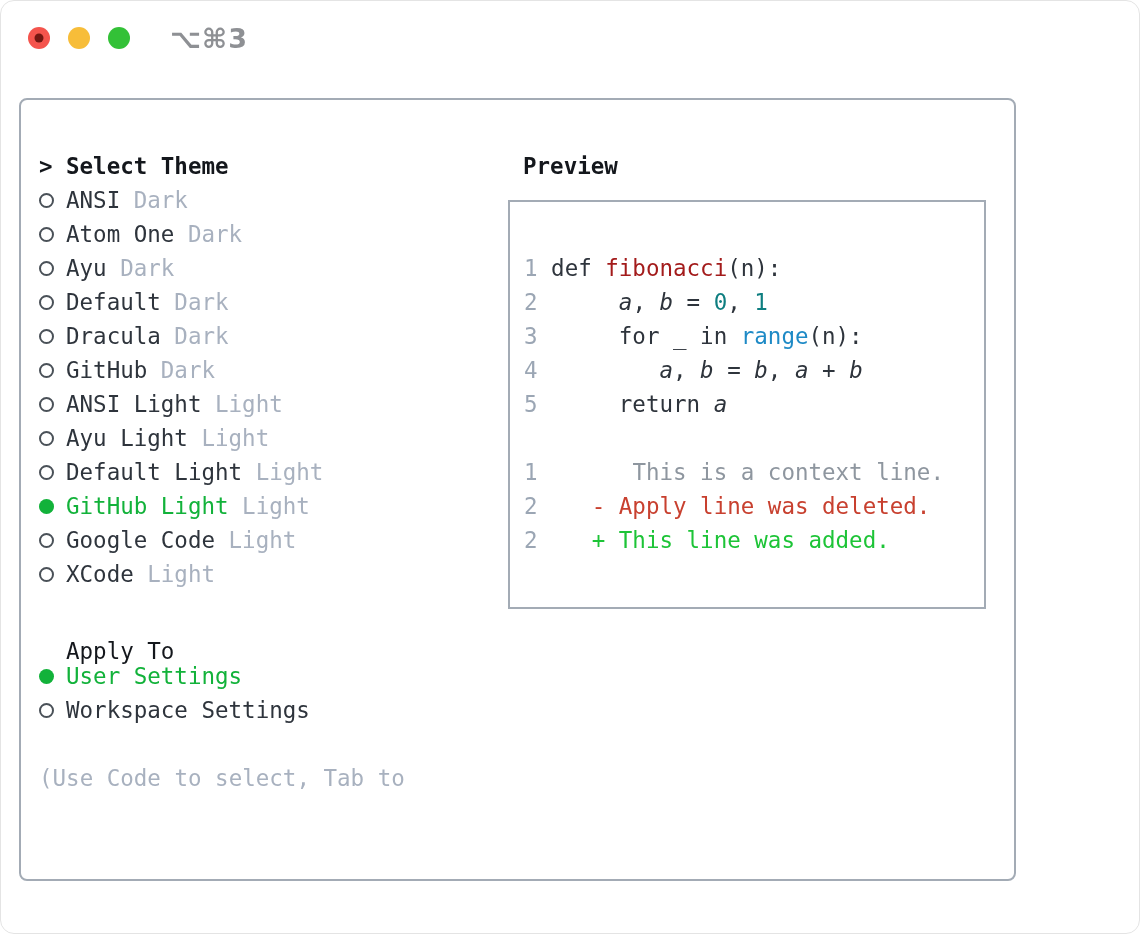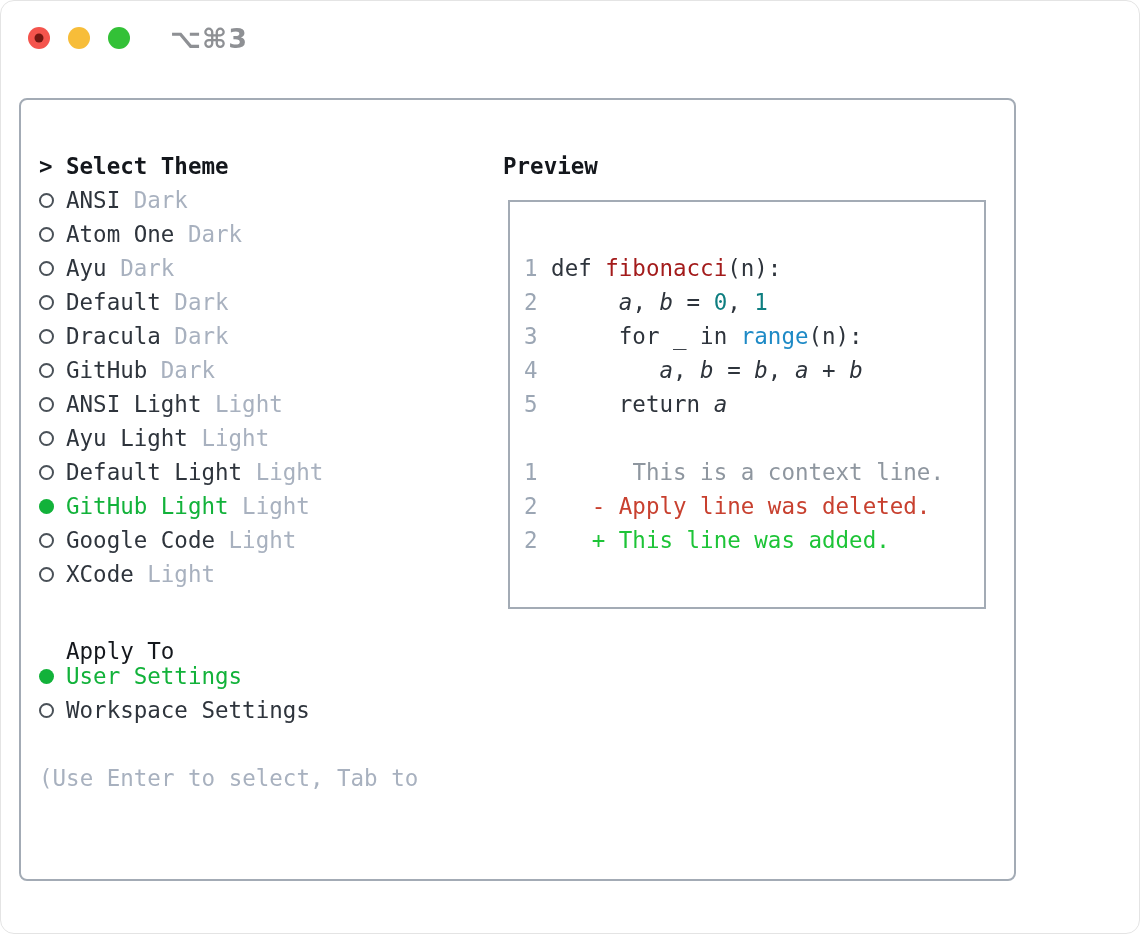--- a/index.html
+++ b/index.html
@@ -68,21 +68,21 @@
   .bullet.selected { border: none; background: var(--green); }
   .header-text { font-weight: 700; color: var(--ink-strong); }
   .header2 { color: var(--ink-strong); margin-top: 17px; }
   .name { color: var(--ink); text-align: right; }
   .name.green { color: var(--green); }
   .suffix { color: var(--muted); }
   .hint { height: 34px; line-height: 34px; color: var(--muted); white-space: pre; }
 
   
   .preview-label {
-    position: absolute; left: 502px; top: 148px; height: 34px; line-height: 34px;
+    position: absolute; left: 522px; top: 148px; height: 34px; line-height: 34px;
     font-size: 22.5px; font-weight: 700; color: var(--ink-strong);
   }
   .preview-box {
     position: absolute; left: 507px; top: 199px;
     width: 478px; height: 409px;
     border: 2px solid var(--border-gray);
     box-sizing: border-box; background: #ffffff;
   }
   .code-area {
     position: absolute; left: 14px; top: 49px; right: 6px;
@@ -143,21 +143,21 @@
       <span class="header2">Apply To</span>
     </div>
 
     <div id="apply-to-list">
         <div class="row"><span class="bullet-cell"><span class="bullet selected"></span></span><span class="name green">User Settings</span></div>
         <div class="row"><span class="bullet-cell"><span class="bullet"></span></span><span class="name">Workspace Settings</span></div>
       </div>
 
     <div class="spacer"></div>
 
-    <div class="hint">(Use Enter to select, Tab to</div>
+    <div class="hint">(Use Code to select, Tab to</div>
   </div>
 
   <div class="preview-label">Preview</div>
 
   <div class="preview-box">
     <div class="code-area" id="code-area">
         <div class="code-row"><span class="tk-ln">1</span><span class="tk-plain"> def </span><span class="tk-fn">fibonacci</span><span class="tk-plain">(n):</span></div>
         <div class="code-row"><span class="tk-ln">2</span><span class="tk-plain">      </span><span class="tk-var">a</span><span class="tk-plain">, </span><span class="tk-var">b</span><span class="tk-plain"> = </span><span class="tk-num">0</span><span class="tk-plain">, </span><span class="tk-num">1</span></div>
         <div class="code-row"><span class="tk-ln">3</span><span class="tk-plain">      for _ in </span><span class="tk-builtin">range</span><span class="tk-plain">(n):</span></div>
         <div class="code-row"><span class="tk-ln">4</span><span class="tk-plain">         </span><span class="tk-var">a</span><span class="tk-plain">, </span><span class="tk-var">b</span><span class="tk-plain"> = </span><span class="tk-var">b</span><span class="tk-plain">, </span><span class="tk-var">a</span><span class="tk-plain"> + </span><span class="tk-var">b</span></div>

